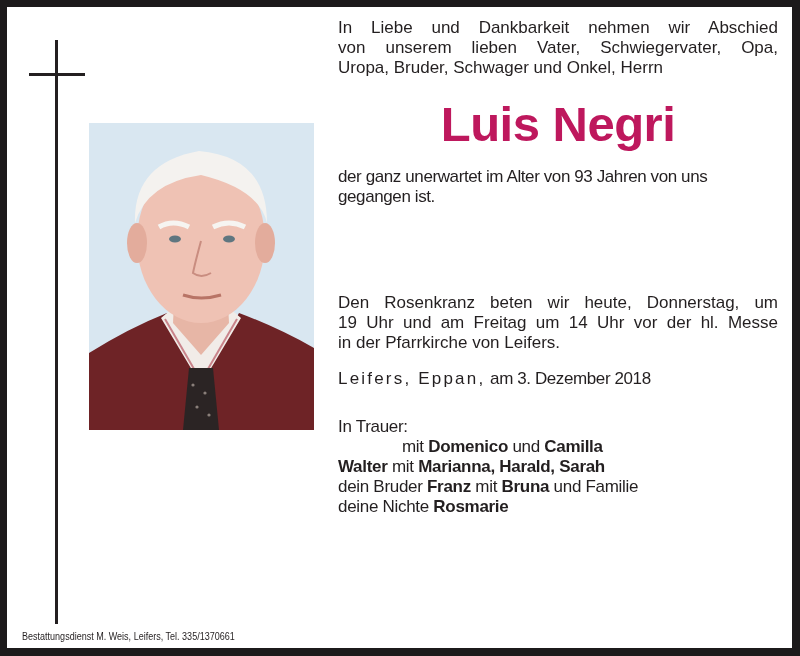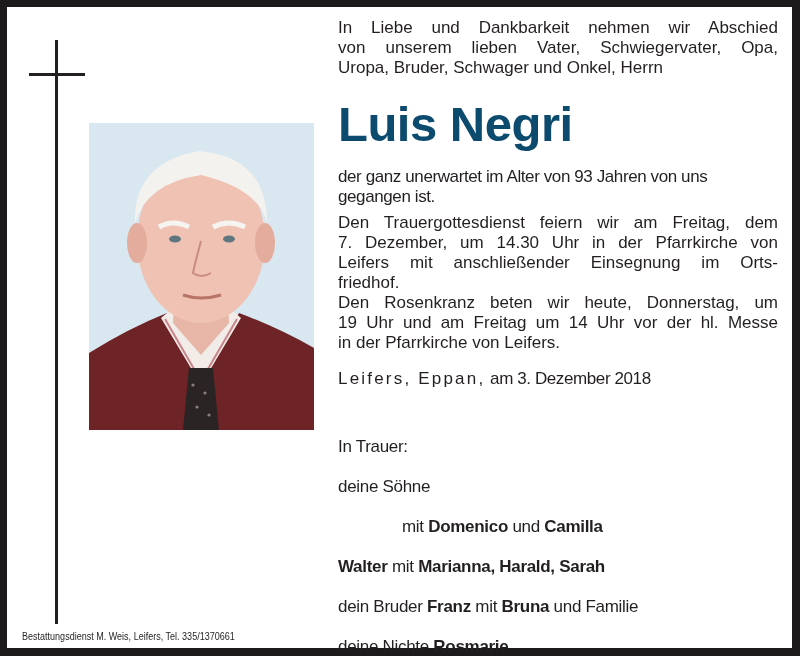--- a/index.html
+++ b/index.html
@@ -19,32 +19,32 @@
 
   .txt {
     position: absolute; left: 338px; width: 440px;
     font-family: "Liberation Sans", sans-serif; color: #231f20;
     font-size: 17px; line-height: 20px;
   }
   .just { text-align: justify; text-align-last: left; }
   .just-all { text-align: justify; text-align-last: justify; }
   .intro { top: 18px; }
   .name {
-    position: absolute; left: 338px; width: 440px; top: 94px; text-align: left;
+    position: absolute; left: 338px; width: 440px; top: 94px; text-align: center;
     font-family: "Liberation Sans", sans-serif; font-weight: bold; font-size: 49px;
-    line-height: 60px; color: #0c4a6e; letter-spacing: -0.5px;
+    line-height: 60px; color: #be185d; letter-spacing: -0.5px;
   }
   .passed { top: 167px; letter-spacing: -0.4px; }
   .service { top: 213px; }
   .rosary { top: 293px; }
   .dateline { top: 369px; width: auto; }
   .dateline .place { letter-spacing: 2.2px; }
   .dateline .date { letter-spacing: -0.4px; }
   .mourners { top: 417px; width: auto; letter-spacing: -0.3px; }
-  .mourners .row { height: 20px; white-space: nowrap; margin-top: 20px; }
+  .mourners .row { height: 20px; white-space: nowrap; }
   .mourners .indent { padding-left: 64px; }
   .mourners b { font-weight: bold; }
   .thanks { top: 583px; width: auto; letter-spacing: -0.3px; }
 
   .footer {
     position: absolute; left: 22px; top: 629px;
     font-family: "Liberation Sans", sans-serif; font-size: 11px; line-height: 14px;
     color: #231f20; transform: scaleX(0.82); transform-origin: left top;
     white-space: nowrap;
   }
@@ -102,41 +102,34 @@
     <div class="just" style="text-align:left;text-align-last:left;">Uropa, Bruder, Schwager und Onkel, Herrn</div>
   </div>
 
   <div class="name" style="left:331px; top:87px;">Luis Negri</div>
 
   <div class="txt passed" style="left:331px; top:160px;">
     <div>der ganz unerwartet im Alter von 93 Jahren von uns</div>
     <div>gegangen ist.</div>
   </div>
 
-  <div class="txt service just-all" style="left:331px; top:206px;">
-    <div>Den Trauergottesdienst feiern wir am Freitag, dem</div>
-    <div>7. Dezember, um 14.30 Uhr in der Pfarrkirche von</div>
-    <div>Leifers mit anschließender Einsegnung im Orts-</div>
-    <div style="text-align-last:left;">friedhof.</div>
-  </div>
 
   <div class="txt rosary just-all" style="left:331px; top:286px;">
     <div>Den Rosenkranz beten wir heute, Donnerstag, um</div>
     <div>19 Uhr und am Freitag um 14 Uhr vor der hl. Messe</div>
     <div style="text-align-last:left;">in der Pfarrkirche von Leifers.</div>
   </div>
 
   <div class="txt dateline" style="left:331px; top:362px;">
     <span class="place">Leifers, Eppan,</span>
     <span class="date">am 3. Dezember 2018</span>
   </div>
 
   <div class="txt mourners" style="left:331px; top:410px;">
     <div class="row">In Trauer:</div>
-    <div class="row">deine Söhne</div>
     <div class="row indent">
       <span>mit</span>
       <b>Domenico</b>
       <span>und</span>
       <b>Camilla</b>
     </div>
     <div class="row">
       <b>Walter</b>
       <span>mit</span>
       <b>Marianna, Harald, Sarah</b>

